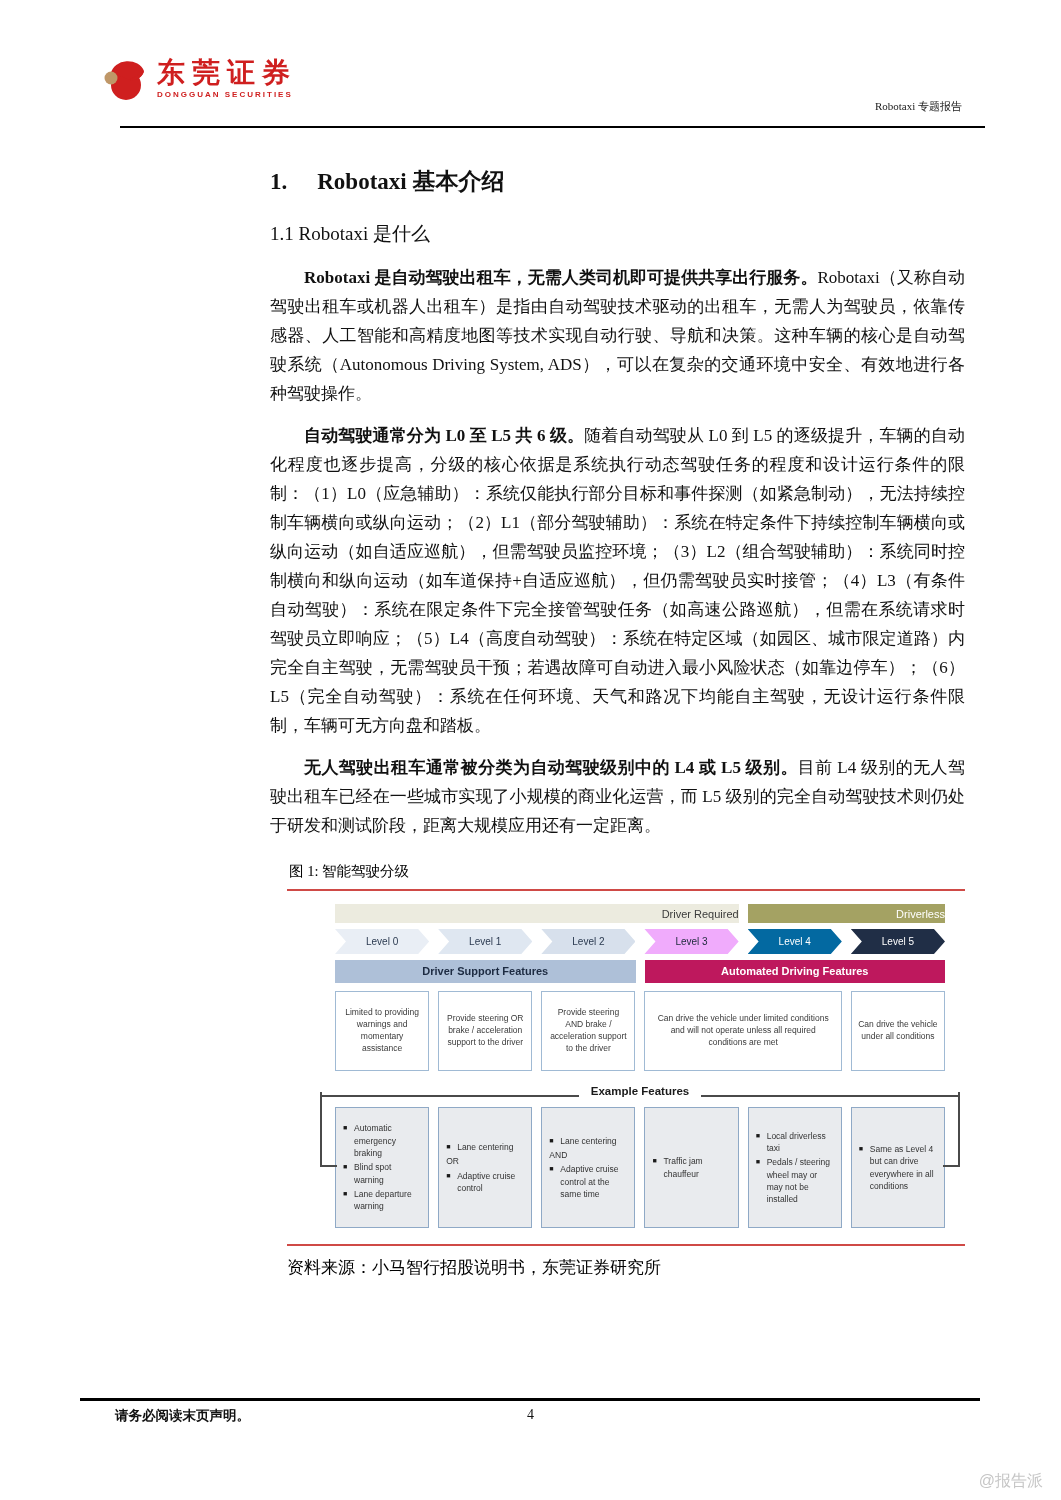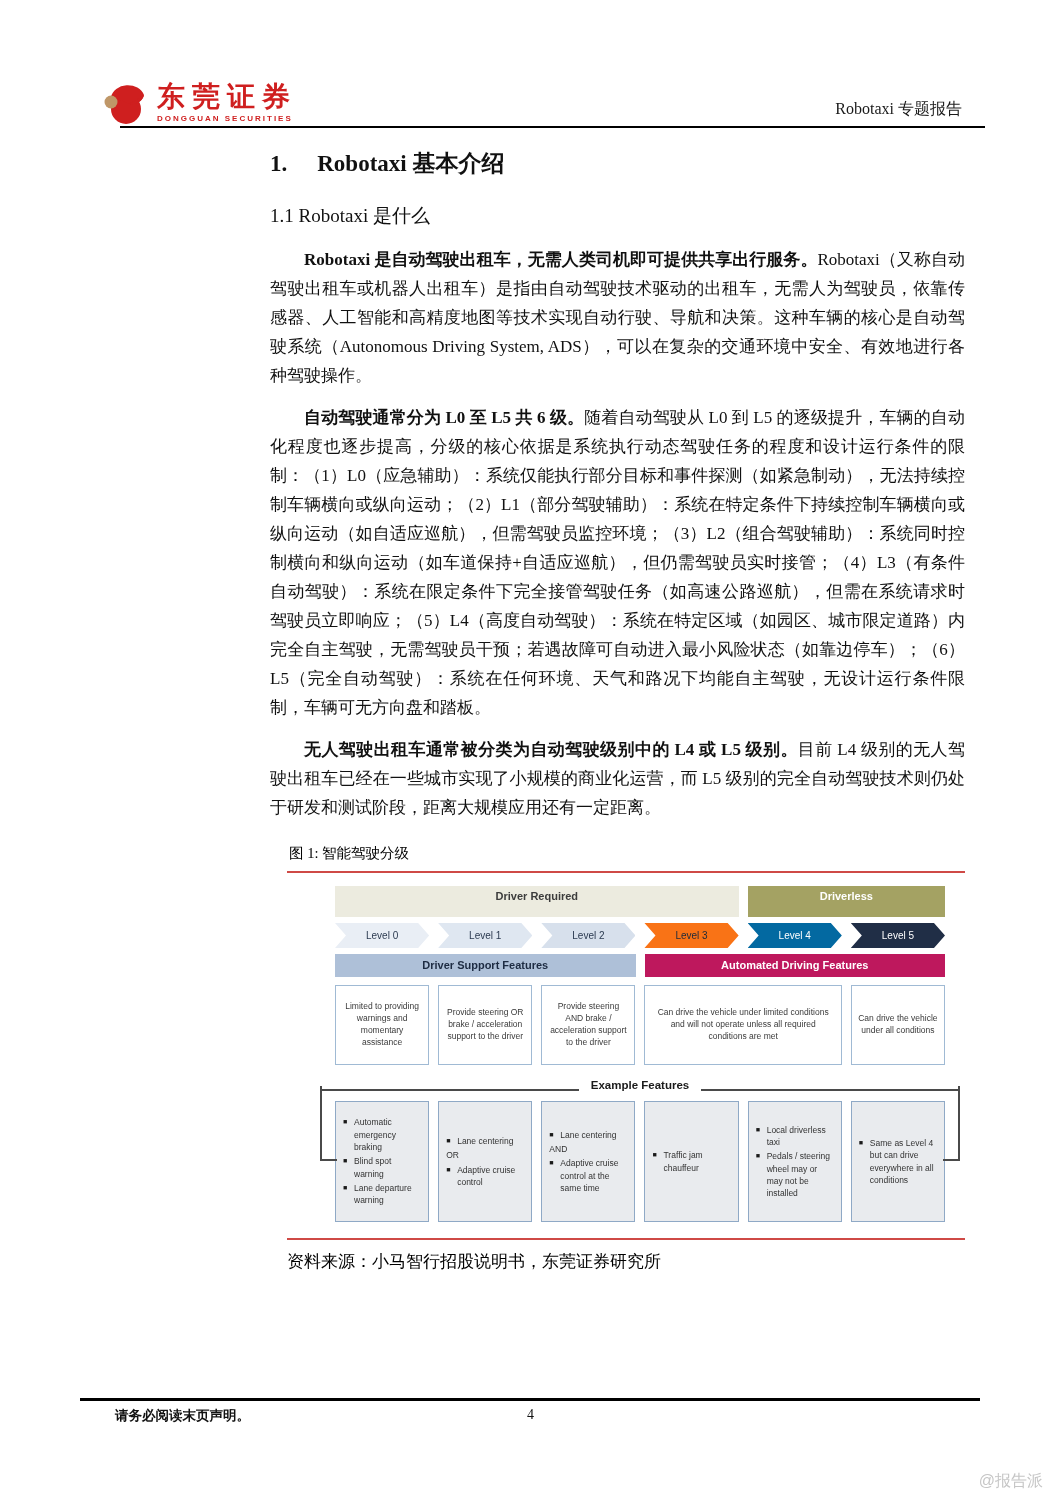--- a/index.html
+++ b/index.html
@@ -3,54 +3,54 @@
 <meta charset="utf-8">
 <style>
   html,body { margin:0; padding:0; background:#ffffff; }
   .page {
     position:relative; width:1061px; height:1500px; margin:0 auto;
     background:#ffffff; overflow:hidden;
     font-family:"Liberation Serif","DejaVu Serif",serif; color:#111;
   }
 
   
-  .logo { position:absolute; top:80px; left:102px; display:flex; align-items:center; gap:9px; }
+  .logo { position:absolute; top:56px; left:102px; display:flex; align-items:center; gap:9px; }
   .logo-svg { display:block; }
   .logo-cn { font-size:28px; font-weight:bold; color:#cf1f1f; letter-spacing:7px; line-height:1; }
   .logo-en { font-size:8px; font-weight:bold; color:#cf1f1f; letter-spacing:2px; margin-top:3px;
              font-family:"Liberation Sans",sans-serif; }
-  .report-type { position:absolute; top:99px; right:99px; font-size:16px; color:#1a1a1a; }
+  .report-type { position:absolute; top:99px; right:99px; font-size:11px; color:#1a1a1a; }
   .header-rule { position:absolute; top:126px; left:120px; right:76px; border-top:2px solid #000; }
 
   
-  main { position:absolute; top:138px; left:270px; width:695px; }
+  main { position:absolute; top:156px; left:270px; width:695px; }
   h1 { font-size:23px; font-weight:bold; margin:10px 0 0; }
   h1 .num { margin-right:30px; }
   h2 { font-size:19px; font-weight:normal; margin:24px 0 16px; }
   p.body { font-size:17px; line-height:29px; text-align:justify; text-indent:2em; margin:0 0 13px; }
   p.body .lead { font-weight:bold; }
 
   
   figure { margin:22px 0 0 17px; width:678px; }
   figcaption { font-size:14.5px; margin:0 0 8px 2px; color:#000; }
   .fig-rule { border-top:2px solid #cf4a46; }
   .diagram { padding:13px 20px 16px 48px; font-family:"Liberation Sans",sans-serif; }
   .grid { display:grid; grid-template-columns:repeat(6,1fr); column-gap:9px; }
   .rowgap { margin-bottom:6px; }
 
-  .phase { height:31px; line-height:21px; text-align:center; font-size:11px; font-weight:bold; }
+  .phase { height:19px; line-height:21px; text-align:right; font-size:11px; font-weight:normal; }
   .phase-dr { grid-column:1/5; background:#ecebdf; color:#3c3c3c; }
   .phase-dl { grid-column:5/7; background:#a4a263; color:#ffffff; }
 
   .chev { height:25px; line-height:25px; text-align:center; font-size:10px; font-weight:normal;
           clip-path:polygon(0 0, calc(100% - 11px) 0, 100% 50%, calc(100% - 11px) 100%, 0 100%, 11px 50%); }
   .chev:nth-child(1){ background:#e9eef5; color:#2b3a50; }
   .chev:nth-child(2){ background:#dfe7f1; color:#2b3a50; }
   .chev:nth-child(3){ background:#d7e0ec; color:#2b3a50; }
-  .chev:nth-child(4){ background:#f97316; color:#1c2a3a; }
+  .chev:nth-child(4){ background:#f0abfc; color:#1c2a3a; }
   .chev:nth-child(5){ background:#0369a1; color:#ffffff; }
   .chev:nth-child(6){ background:#202e46; color:#ffffff; }
 
   .featbar { height:23px; line-height:23px; text-align:center; font-size:11px; font-weight:bold; }
   .featbar-ds { grid-column:1/4; background:#aec0d8; color:#1d2b42; }
   .featbar-ad { grid-column:4/7; background:#be185d; color:#ffffff; }
 
   .desc { background:#fff; border:1px solid #a0bad4; min-height:70px; padding:4px 6px;
           display:flex; align-items:center; justify-content:center; text-align:center;
           font-size:8.5px; line-height:1.4; color:#3a3a3a; }

